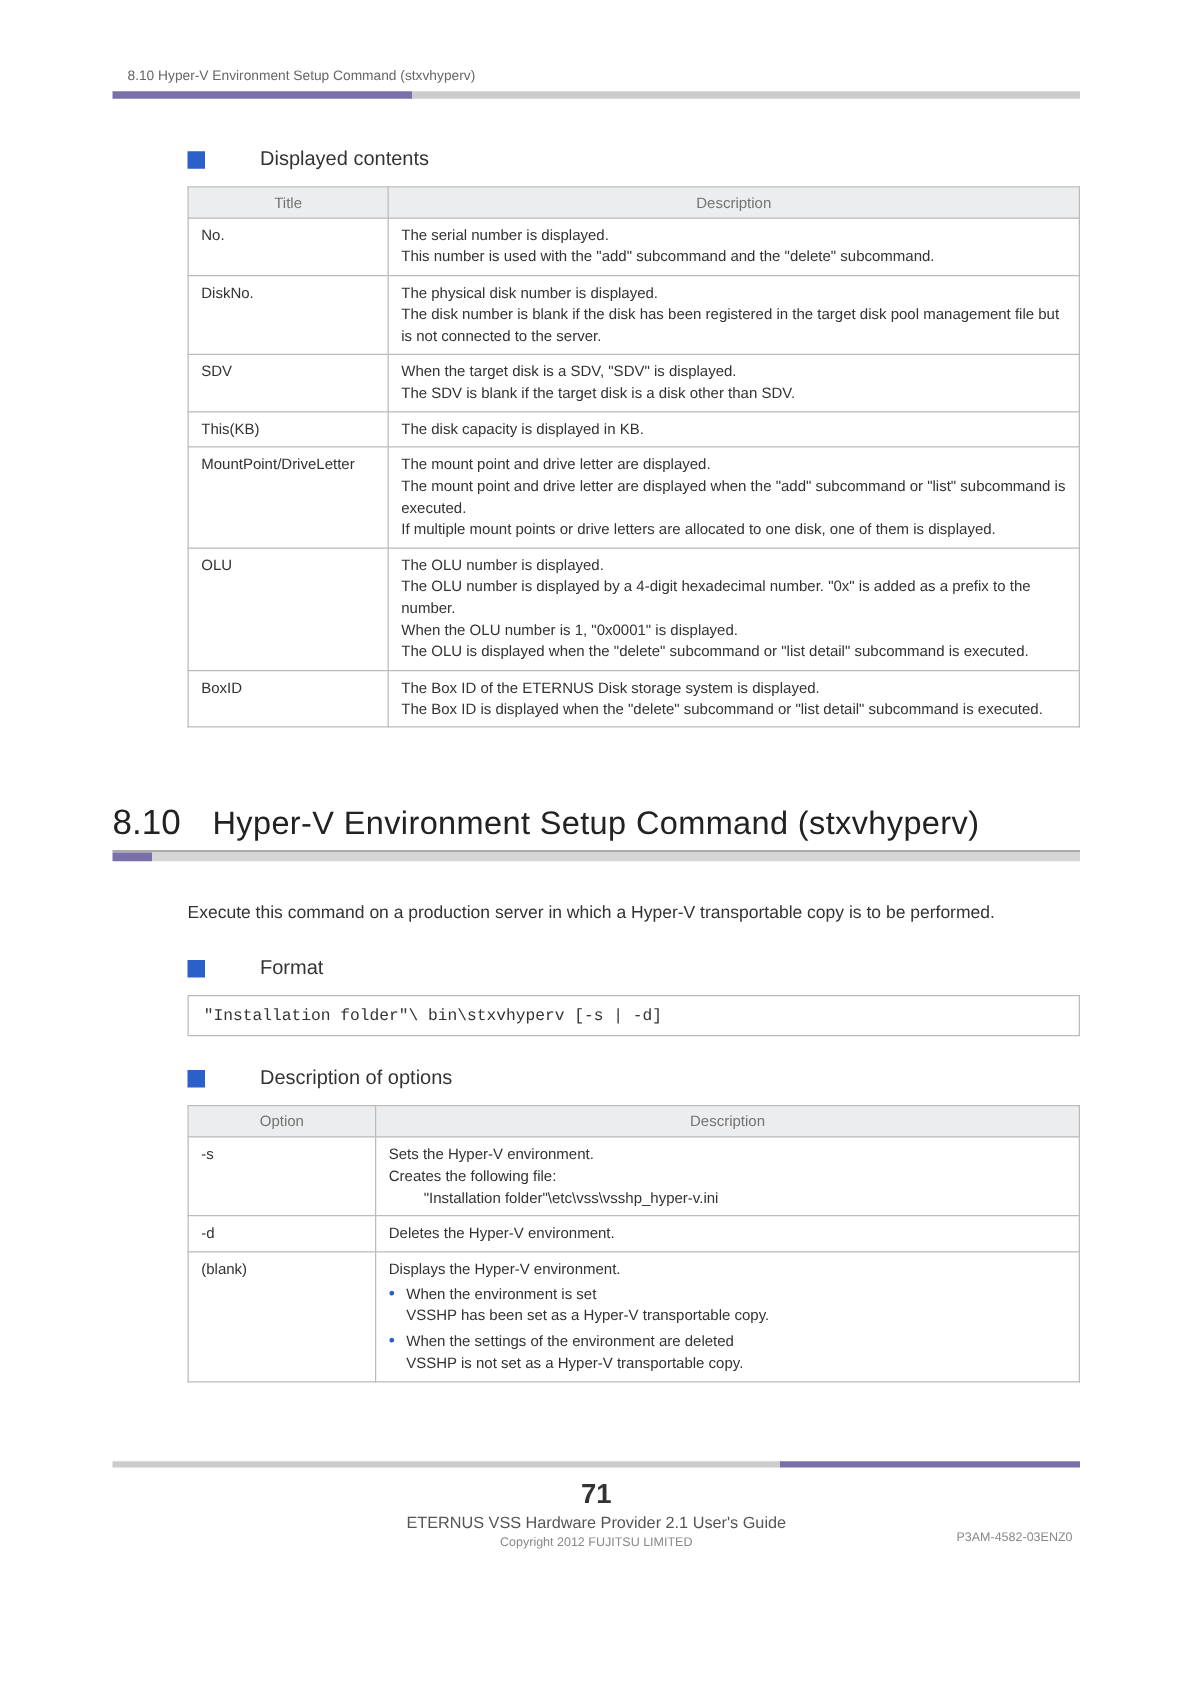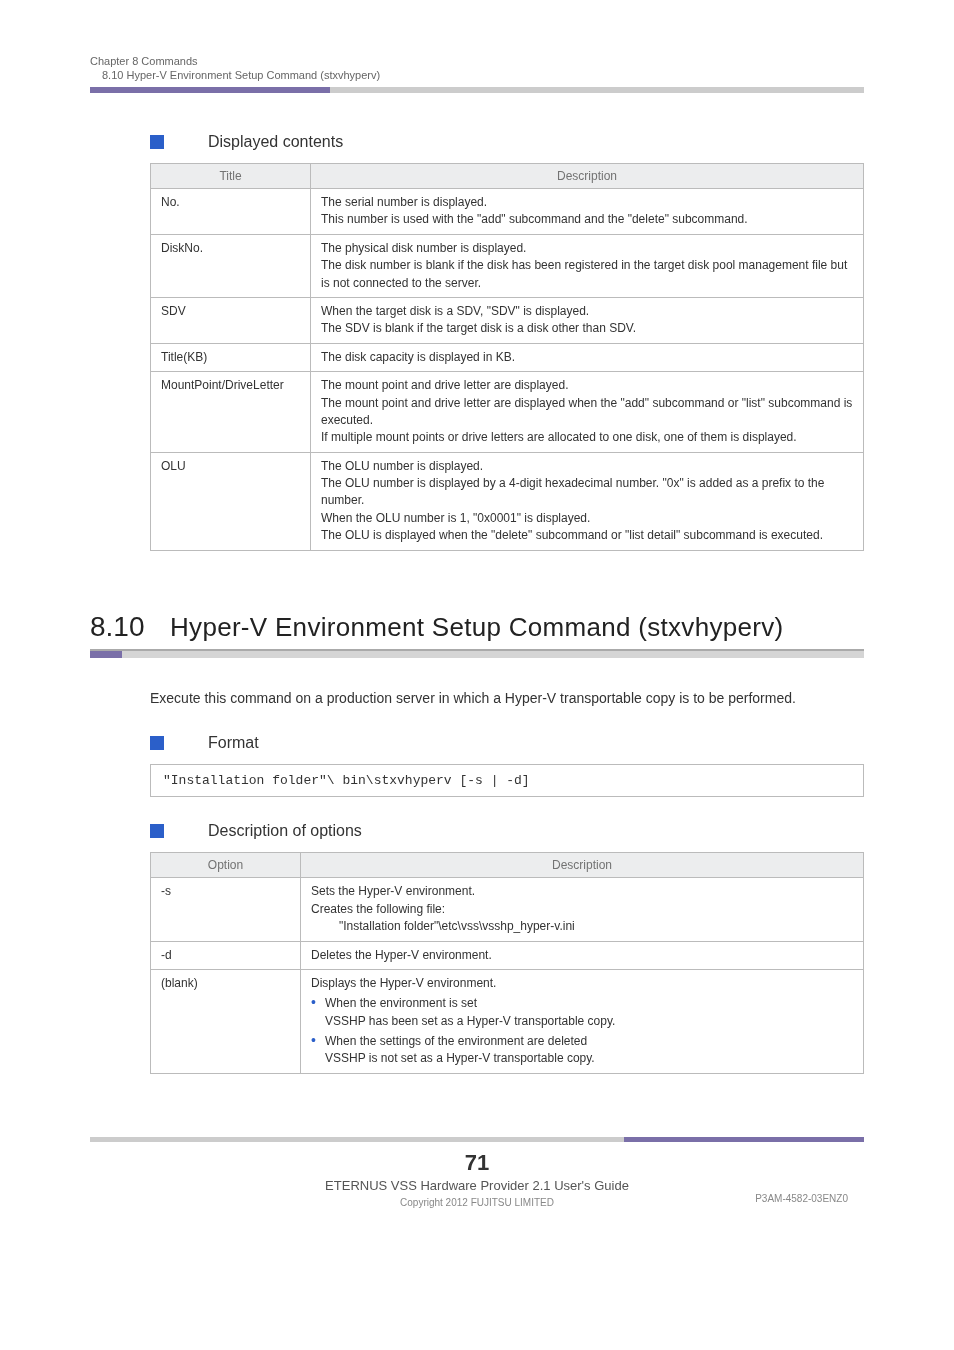--- a/index.html
+++ b/index.html
@@ -77,28 +77,27 @@
   .indent { padding-left: 28px; display: block; }
   .footer { text-align: center; margin-top: 63px; }
   .footer-rule {
     height: 5px;
     margin: 0 90px 8px 90px;
     background: linear-gradient(to right, #ccc 0, #ccc calc(100% - 240px), #7a6fa8 calc(100% - 240px), #7a6fa8 100%);
   }
   .footer .pgnum { font-size: 22px; font-weight: bold; color: #333; }
   .footer .doc { font-size: 13px; color: #555; margin-top: 2px; }
   .footer .cpy { font-size: 10px; color: #888; margin-top: 4px; }
-  .footer .doccode { font-size: 10px; color: #888; position: absolute; right: 106px; }
+  .footer .doccode { font-size: 10px; color: #888; position: absolute; right: 96px; }
   .footer-row { position: relative; display: flex; justify-content: center; }
 </style>
 </head>
 <body>
 
 <div class="page-header">
-  <div class="ch">Chapter 8  Commands</div>
   <div class="sec">8.10  Hyper-V Environment Setup Command (stxvhyperv)</div>
 </div>
 <div class="header-rule"></div>
 
 <div class="content">
 
   <div class="bullet-heading">
     <div class="sq"></div>
     <div class="txt">Displayed contents</div>
   </div>
@@ -120,35 +119,40 @@
         <td>DiskNo.</td>
         <td style="white-space:pre-line">The physical disk number is displayed.
 The disk number is blank if the disk has been registered in the target disk pool management file but is not connected to the server.</td>
       </tr>
       <tr>
         <td>SDV</td>
         <td style="white-space:pre-line">When the target disk is a SDV, "SDV" is displayed.
 The SDV is blank if the target disk is a disk other than SDV.</td>
       </tr>
       <tr>
-        <td>Title(KB)</td>
+        <td>This(KB)</td>
         <td style="white-space:pre-line">The disk capacity is displayed in KB.</td>
       </tr>
       <tr>
         <td>MountPoint/DriveLetter</td>
         <td style="white-space:pre-line">The mount point and drive letter are displayed.
 The mount point and drive letter are displayed when the "add" subcommand or "list" subcommand is executed.
 If multiple mount points or drive letters are allocated to one disk, one of them is displayed.</td>
       </tr>
       <tr>
         <td>OLU</td>
         <td style="white-space:pre-line">The OLU number is displayed.
 The OLU number is displayed by a 4-digit hexadecimal number. "0x" is added as a prefix to the number.
 When the OLU number is 1, "0x0001" is displayed.
 The OLU is displayed when the "delete" subcommand or "list detail" subcommand is executed.</td>
+      </tr>
+      <tr>
+        <td>BoxID</td>
+        <td style="white-space:pre-line">The Box ID of the ETERNUS Disk storage system is displayed.
+The Box ID is displayed when the "delete" subcommand or "list detail" subcommand is executed.</td>
       </tr>
     </tbody>
   </table>
 
   <div class="section-num-row">
     <div class="section-num">8.10</div>
     <div class="section-title">Hyper-V Environment Setup Command (stxvhyperv)</div>
   </div>
   <div class="section-rule-top"></div>
   <div class="section-rule"></div>

